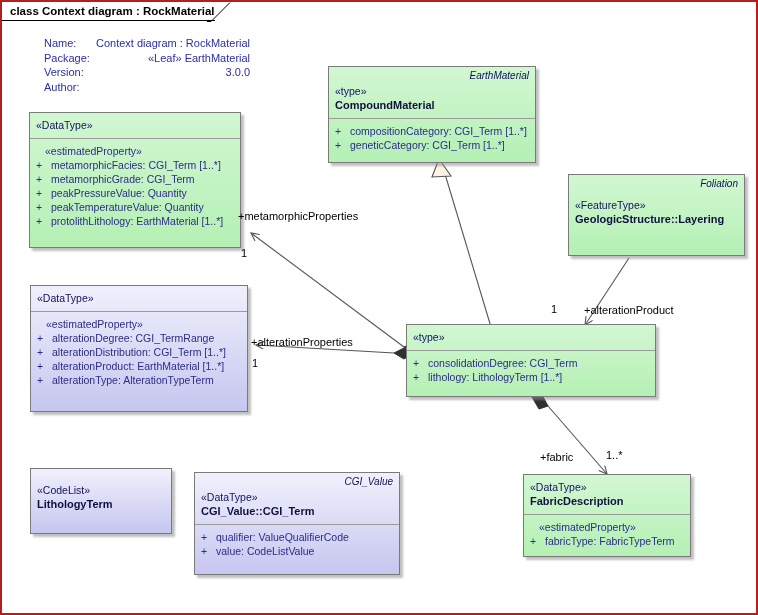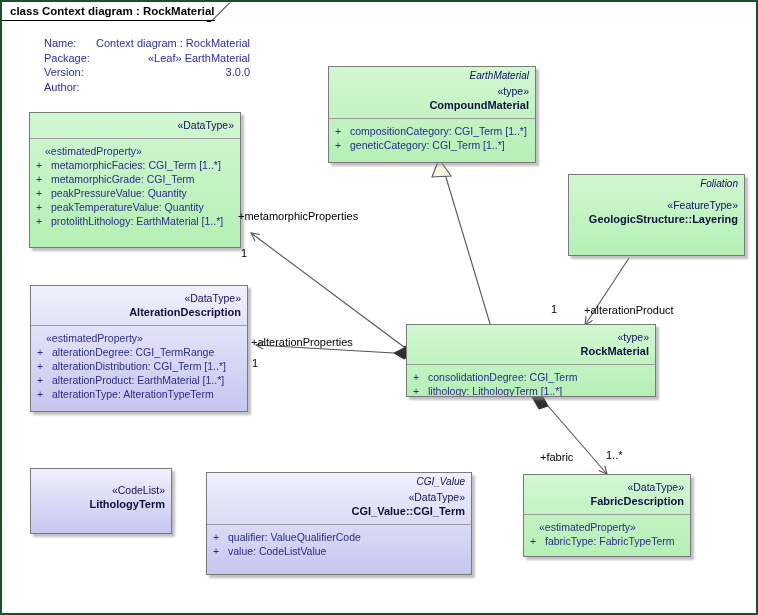--- a/index.html
+++ b/index.html
@@ -8,21 +8,21 @@
     background: #ffffff;
   }
   body {
     font-family: "Liberation Sans", sans-serif;
   }
   #canvas {
     position: relative;
     width: 758px;
     height: 615px;
     background: #ffffff;
-    border: 2px solid #14532d;
+    border: 2px solid #b91c1c;
     box-sizing: border-box;
     overflow: hidden;
   }
   
   .frame-tab {
     position: absolute;
     left: 0px;
     top: 0px;
     height: 19px;
     padding: 0 0 0 8px;
@@ -69,21 +69,21 @@
     font-size: 10.5px;
     color: #1b1b6e;
     overflow: hidden;
   }
   .uml.green  { background: linear-gradient(to bottom, #d2f7d2 0%, #b4f0b4 100%); }
   .uml.purple { background: linear-gradient(to bottom, #f0f0fc 0%, #c6c6f0 100%); }
 
   .uml .hdr {
     position: relative;
     padding: 5px 6px 6px 6px;
-    text-align: right;
+    text-align: left;
     border-bottom: 1px solid #9a9a9a;
   }
   .uml .hdr.noline { border-bottom: none; }
   .uml .hdr .ns {
     position: absolute;
     right: 6px;
     top: 3px;
     font-style: italic;
     font-size: 10px;
     color: #101058;
@@ -235,21 +235,20 @@
     <div class="hdr noline">
       <div class="ns">Foliation</div>
       <div class="stereo" style="margin-top:18px;">«FeatureType»</div>
       <div class="cname">GeologicStructure::Layering</div>
     </div>
   </div>
 
   <div class="uml purple" style="left:28px; top:283px; width:218px; height:127px;">
     <div class="hdr">
       <div class="stereo">«DataType»</div>
-      <div class="cname">AlterationDescription</div>
     </div>
     <div class="body">
       <div class="grp">«estimatedProperty»</div>
       <div class="attr">
         <span class="vis">+</span>
         <span class="txt">alterationDegree: CGI_TermRange</span>
       </div>
       <div class="attr">
         <span class="vis">+</span>
         <span class="txt">alterationDistribution: CGI_Term [1..*]</span>
@@ -261,42 +260,41 @@
       <div class="attr">
         <span class="vis">+</span>
         <span class="txt">alterationType: AlterationTypeTerm</span>
       </div>
     </div>
   </div>
 
   <div class="uml green" style="left:404px; top:322px; width:250px; height:73px;">
     <div class="hdr">
       <div class="stereo">«type»</div>
-      <div class="cname">RockMaterial</div>
     </div>
     <div class="body">
       <div class="attr">
         <span class="vis">+</span>
         <span class="txt">consolidationDegree: CGI_Term</span>
       </div>
       <div class="attr">
         <span class="vis">+</span>
         <span class="txt">lithology: LithologyTerm [1..*]</span>
       </div>
     </div>
   </div>
 
   <div class="uml purple" style="left:28px; top:466px; width:142px; height:66px;">
     <div class="hdr noline">
       <div class="stereo" style="margin-top:9px;">«CodeList»</div>
       <div class="cname">LithologyTerm</div>
     </div>
   </div>
 
-  <div class="uml purple" style="left:204px; top:470px; width:266px; height:103px;">
+  <div class="uml purple" style="left:192px; top:470px; width:206px; height:103px;">
     <div class="hdr">
       <div class="ns">CGI_Value</div>
       <div class="stereo" style="margin-top:12px;">«DataType»</div>
       <div class="cname">CGI_Value::CGI_Term</div>
     </div>
     <div class="body">
       <div class="attr">
         <span class="vis">+</span>
         <span class="txt">qualifier: ValueQualifierCode</span>
       </div>

